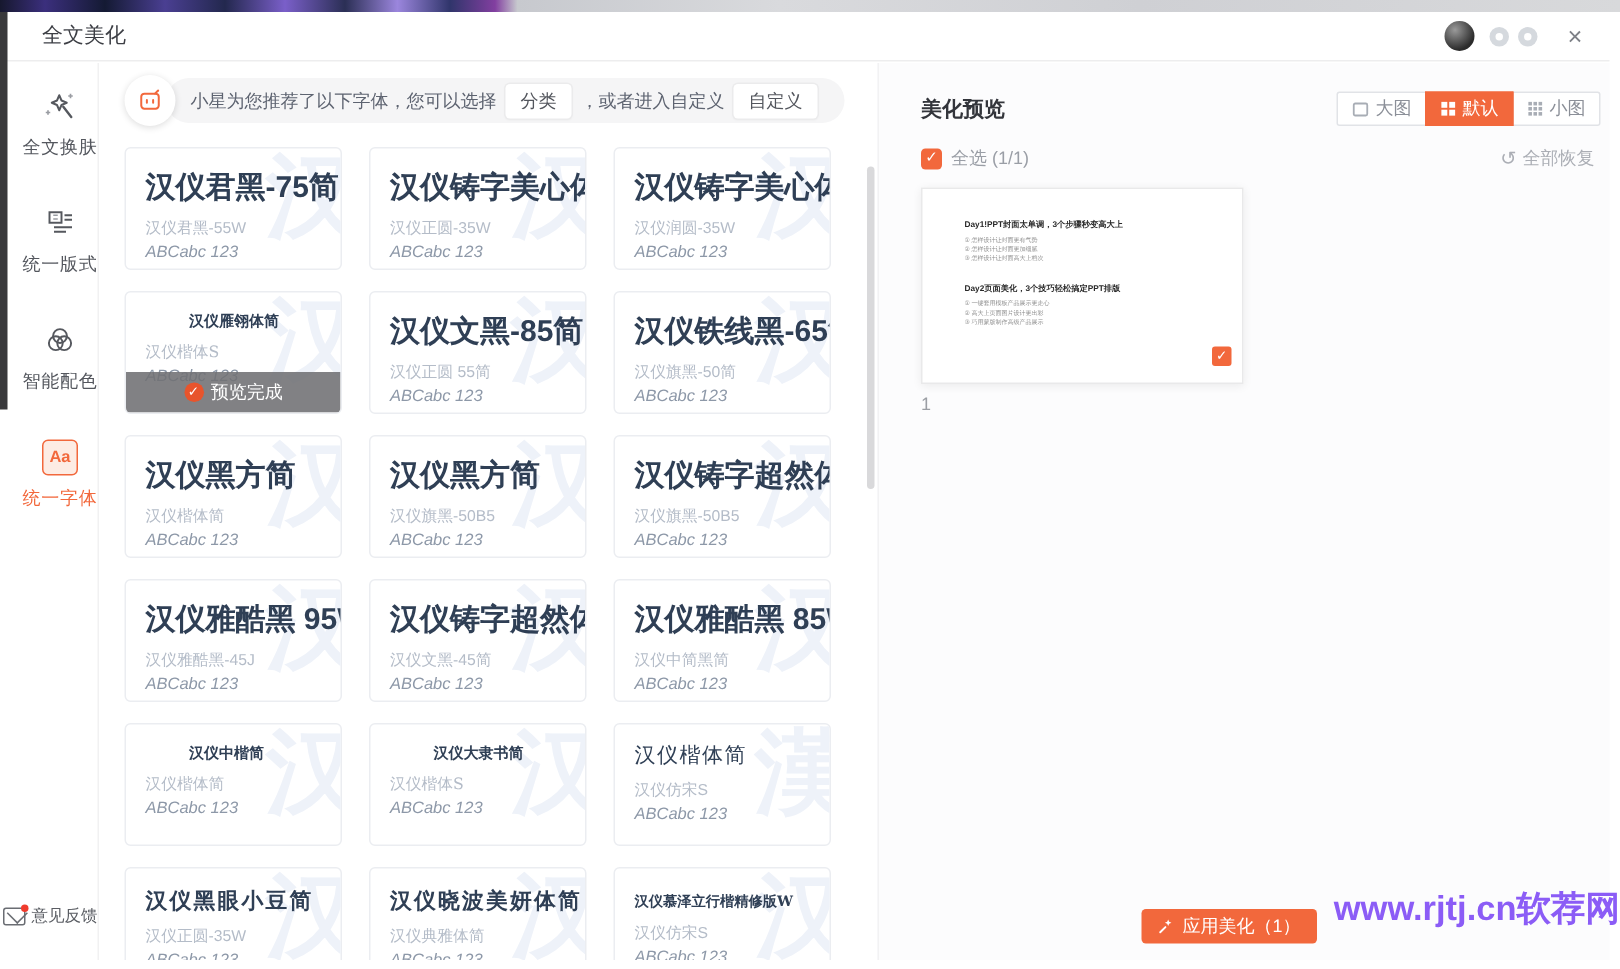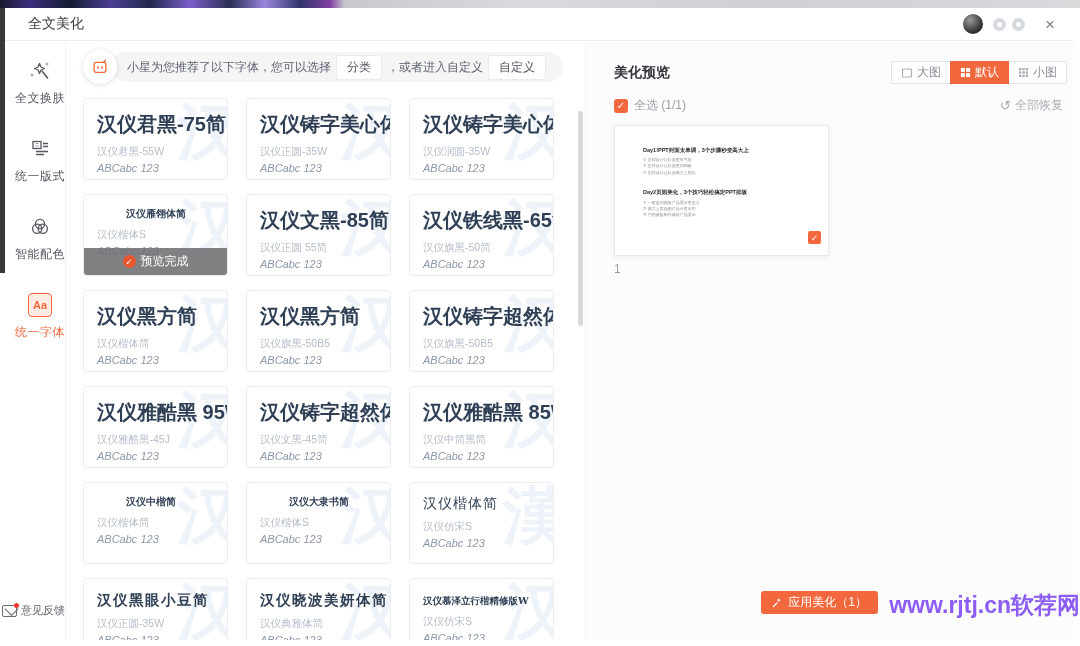--- a/index.html
+++ b/index.html
@@ -73,21 +73,21 @@
   .checkbox { width:14px; height:14px; background:#f2683c; border-radius:3px; color:#fff; font-size:10px; display:flex; align-items:center; justify-content:center; }
   .restore { display:flex; align-items:center; gap:4px; font-size:12px; color:#abaeb5; cursor:pointer; }
   .restore-icon { font-size:13px; }
   .thumb { position:absolute; left:28px; top:83px; width:215px; height:131px; background:#fff; border:1px solid #e9e9ea; box-shadow:0 1px 6px rgba(0,0,0,.07); cursor:pointer; }
   .thumb-inner { transform:scale(.5); transform-origin:0 0; width:200%; height:200%; padding:40px 20px 0 56px; }
   .slide-heading { font-size:11px; font-weight:bold; color:#2a2a2a; margin-bottom:7px; white-space:nowrap; }
   .slide-heading.second { margin-top:26px; }
   .slide-line { font-size:8px; color:#8d8d8d; line-height:1.55; white-space:nowrap; }
   .thumb-check { position:absolute; right:7px; bottom:11px; width:13px; height:13px; background:#f2683c; border-radius:2px; color:#fff; font-size:9px; display:flex; align-items:center; justify-content:center; }
   .page-num { position:absolute; left:28px; top:220px; font-size:12px; color:#9b9ea4; }
-  .apply-btn { position:absolute; right:195px; bottom:26px; height:23px; background:#f2683c; border:none; border-radius:3px; color:#fff; font-size:12px; display:flex; align-items:center; gap:5px; padding:0 11px; cursor:pointer; }
+  .apply-btn { position:absolute; right:195px; bottom:11px; height:23px; background:#f2683c; border:none; border-radius:3px; color:#fff; font-size:12px; display:flex; align-items:center; gap:5px; padding:0 11px; cursor:pointer; }
 
   .watermark { position:absolute; right:0; bottom:25px; z-index:50; font-size:23px; font-weight:700; color:#8b5cf6; font-family:"Liberation Sans",sans-serif; letter-spacing:0; }
 
   svg { display:block; }
 </style>
 </head>
 <body>
 
 <div class="screen">
   <div class="app-top-strip"></div>

